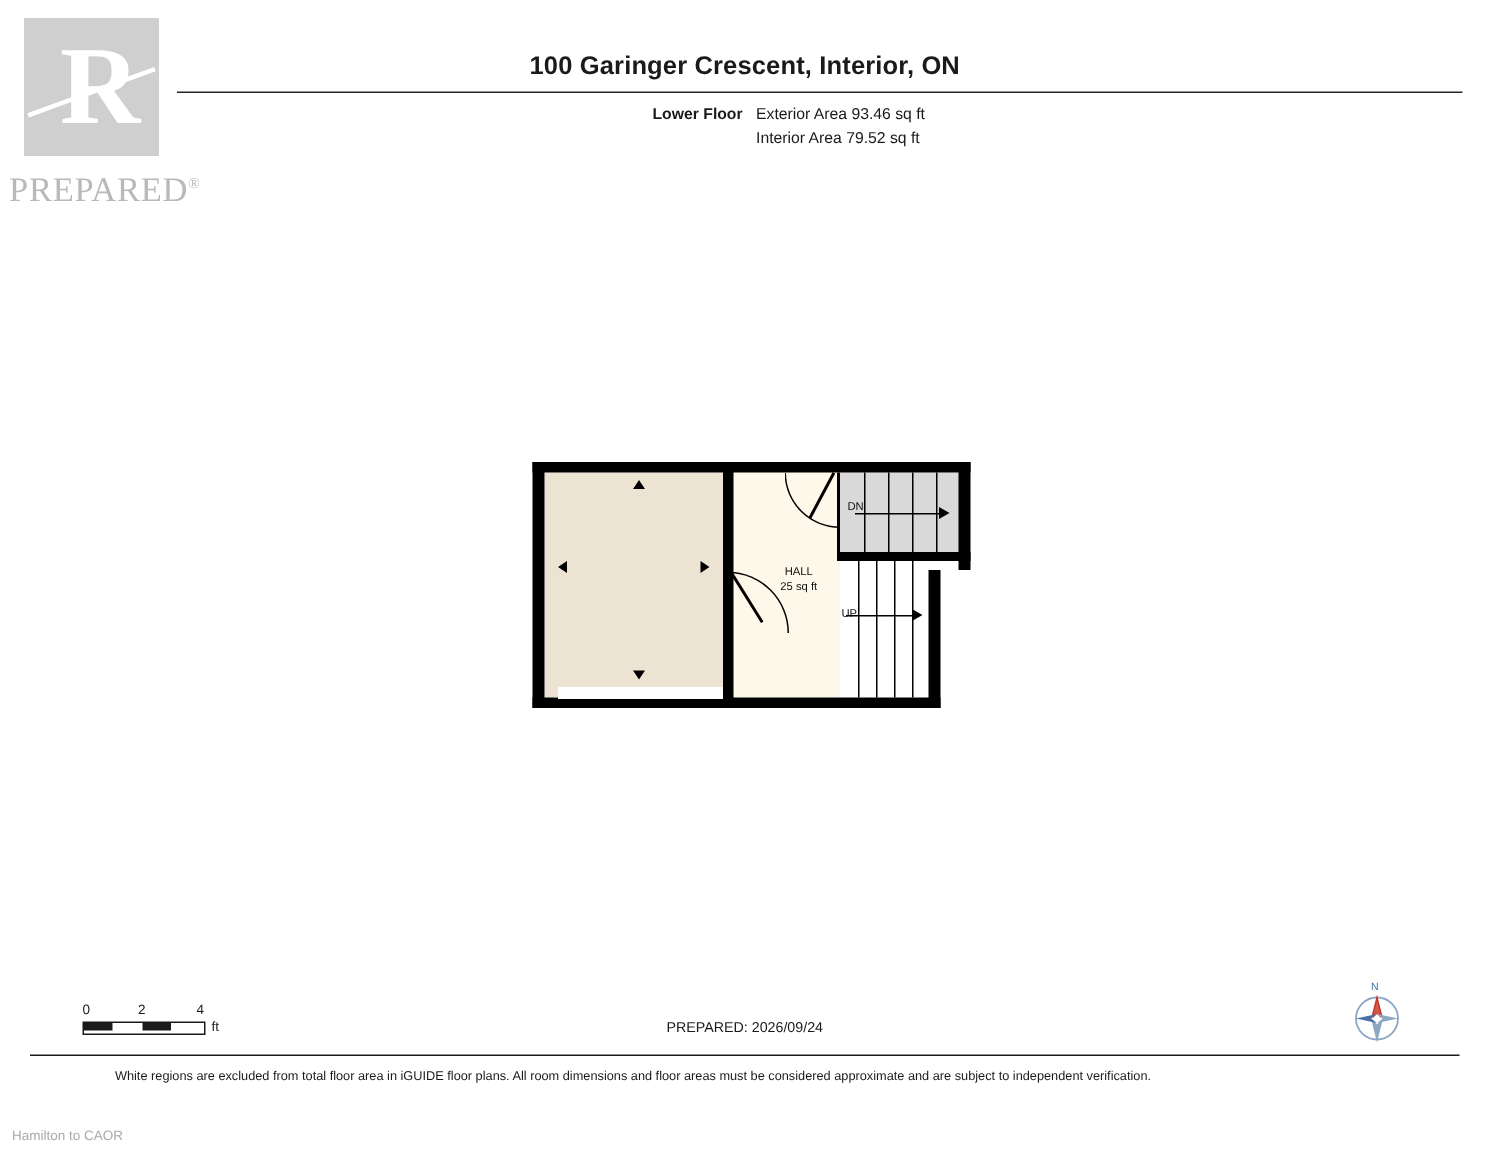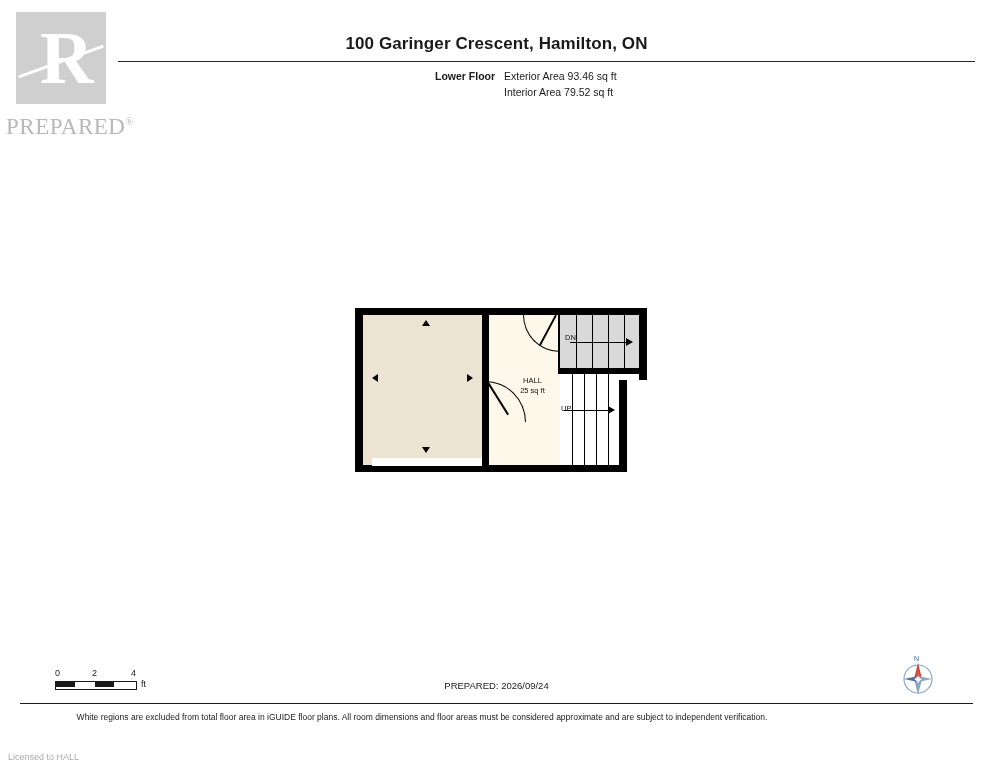--- a/index.html
+++ b/index.html
@@ -384,21 +384,21 @@
 
 <div class="realtor-logo">
   <div class="realtor-block"></div>
   <div class="realtor-slash"></div>
   <div class="realtor-r">R</div>
   <div class="realtor-word">
     <span>PREPARED</span><span class="realtor-reg">®</span>
   </div>
 </div>
 
-<div class="title">100 Garinger Crescent, Hamilton, ON</div>
+<div class="title">100 Garinger Crescent, Interior, ON</div>
 <div class="title-rule"></div>
 <div class="floor-label">Lower Floor</div>
 <div class="area-line-1">Exterior Area 93.46 sq ft</div>
 <div class="area-line-2">Interior Area 79.52 sq ft</div>
 
 <div class="plan">
 
   <div class="room-laundry"></div>
   <div class="room-hall"></div>
   <div class="room-hall-upper"></div>
@@ -469,13 +469,13 @@
     <polygon points="20,8 24,24 20,20 16,24" fill="#c0392b"></polygon>
     <polygon points="20,40 24,24 20,28 16,24" fill="#8aa7c4"></polygon>
     <polygon points="20,12 23,24 20,21 17,24" fill="#d4564a"></polygon>
     <polygon points="6,24 20,21 16,24 20,27" fill="#4a6fa5"></polygon>
     <polygon points="34,24 20,21 24,24 20,27" fill="#8aa7c4"></polygon>
   </svg>
 </div>
 
 <div class="footer-rule"></div>
 <div class="footer-note">White regions are excluded from total floor area in iGUIDE floor plans. All room dimensions and floor areas must be considered approximate and are subject to independent verification.</div>
-<div class="licensed">Licensed to HALL</div>
+<div class="licensed">Hamilton to CAOR</div>
 
 </body></html>

